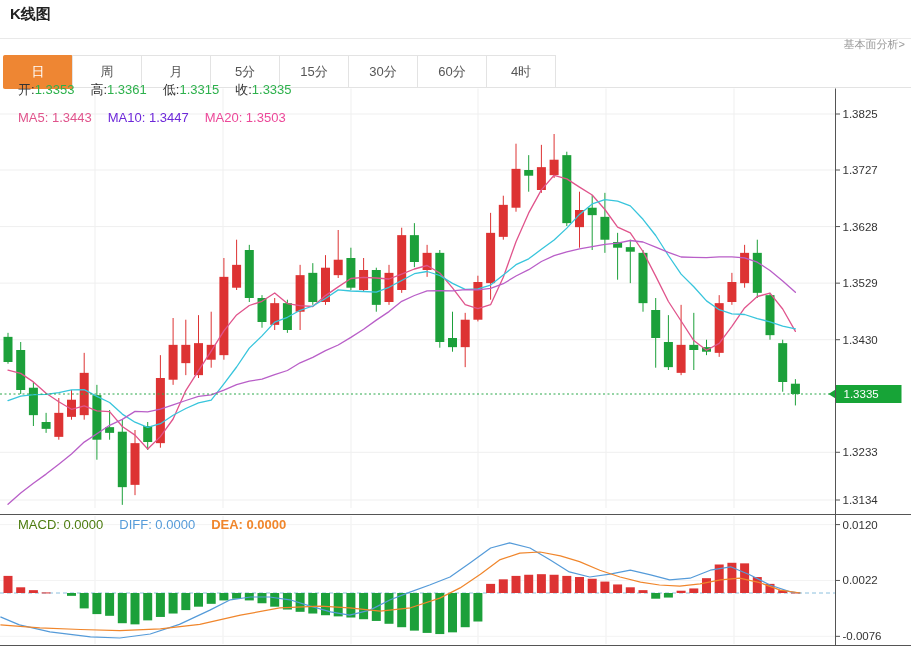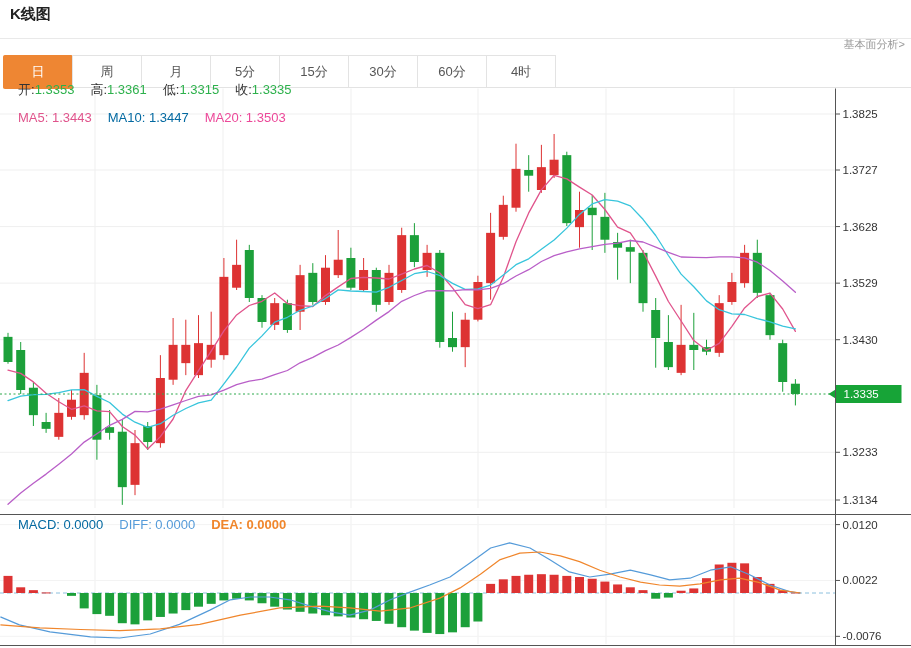--- a/index.html
+++ b/index.html
@@ -35,22 +35,22 @@
     <div class="tab">周</div>
     <div class="tab">月</div>
     <div class="tab">5分</div>
     <div class="tab">15分</div>
     <div class="tab">30分</div>
     <div class="tab">60分</div>
     <div class="tab">4时</div>
   </div>
 
 <div class="legend-row ohlc-row" id="ohlcRow"><span class="item"><span class="lab">开:</span><span style="color: rgb(45, 177, 76);">1.3353</span></span><span class="item"><span class="lab">高:</span><span style="color: rgb(45, 177, 76);">1.3361</span></span><span class="item"><span class="lab">低:</span><span style="color: rgb(45, 177, 76);">1.3315</span></span><span class="item"><span class="lab">收:</span><span style="color: rgb(45, 177, 76);">1.3335</span></span></div>
-<div class="legend-row ma-row" id="maRow"><span class="item"><span style="color: rgb(224, 84, 140);">MA5: 1.3443</span></span><span class="item"><span style="color: #0369a1;">MA10: 1.3447</span></span><span class="item"><span style="color: #ec4899;">MA20: 1.3503</span></span></div>
-<div class="legend-row macd-row" id="macdRow"><span class="item"><span style="color: #0369a1;">MACD: 0.0000</span></span><span class="item"><span style="color: rgb(85, 155, 217); text-align: center;">DIFF: 0.0000</span></span><span class="item"><span style="color: rgb(240, 134, 44); font-weight: bold;">DEA: 0.0000</span></span></div>
+<div class="legend-row ma-row" id="maRow"><span class="item"><span style="color: rgb(224, 84, 140);">MA5: 1.3443</span></span><span class="item"><span style="color: #6d28d9;">MA10: 1.3447</span></span><span class="item"><span style="color: #ec4899;">MA20: 1.3503</span></span></div>
+<div class="legend-row macd-row" id="macdRow"><span class="item"><span style="color: #4d7c0f;">MACD: 0.0000</span></span><span class="item"><span style="color: rgb(85, 155, 217); text-align: center;">DIFF: 0.0000</span></span><span class="item"><span style="color: rgb(240, 134, 44); font-weight: bold;">DEA: 0.0000</span></span></div>
 
 <svg id="chart" width="911" height="648">
     <g>
       <line x1="95" y1="88.5" x2="95" y2="508" stroke="#efefef" stroke-width="1"></line>
       <line x1="95" y1="516" x2="95" y2="644" stroke="#efefef" stroke-width="1"></line>
       <line x1="223" y1="88.5" x2="223" y2="508" stroke="#efefef" stroke-width="1"></line>
       <line x1="223" y1="516" x2="223" y2="644" stroke="#efefef" stroke-width="1"></line>
       <line x1="351" y1="88.5" x2="351" y2="508" stroke="#efefef" stroke-width="1"></line>
       <line x1="351" y1="516" x2="351" y2="644" stroke="#efefef" stroke-width="1"></line>
       <line x1="478" y1="88.5" x2="478" y2="508" stroke="#efefef" stroke-width="1"></line>

